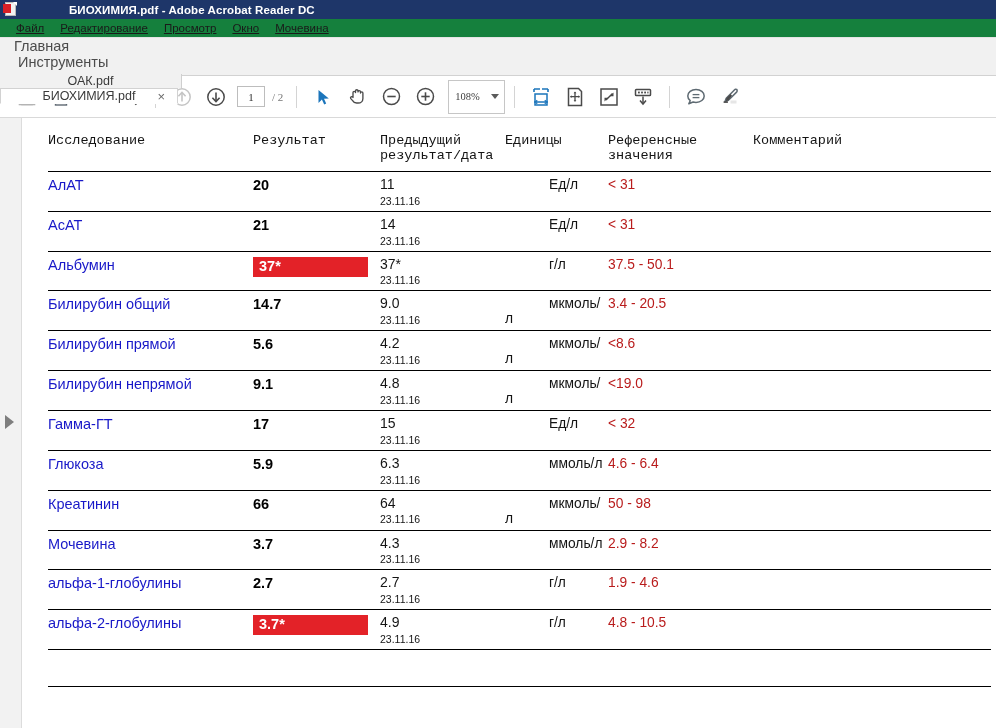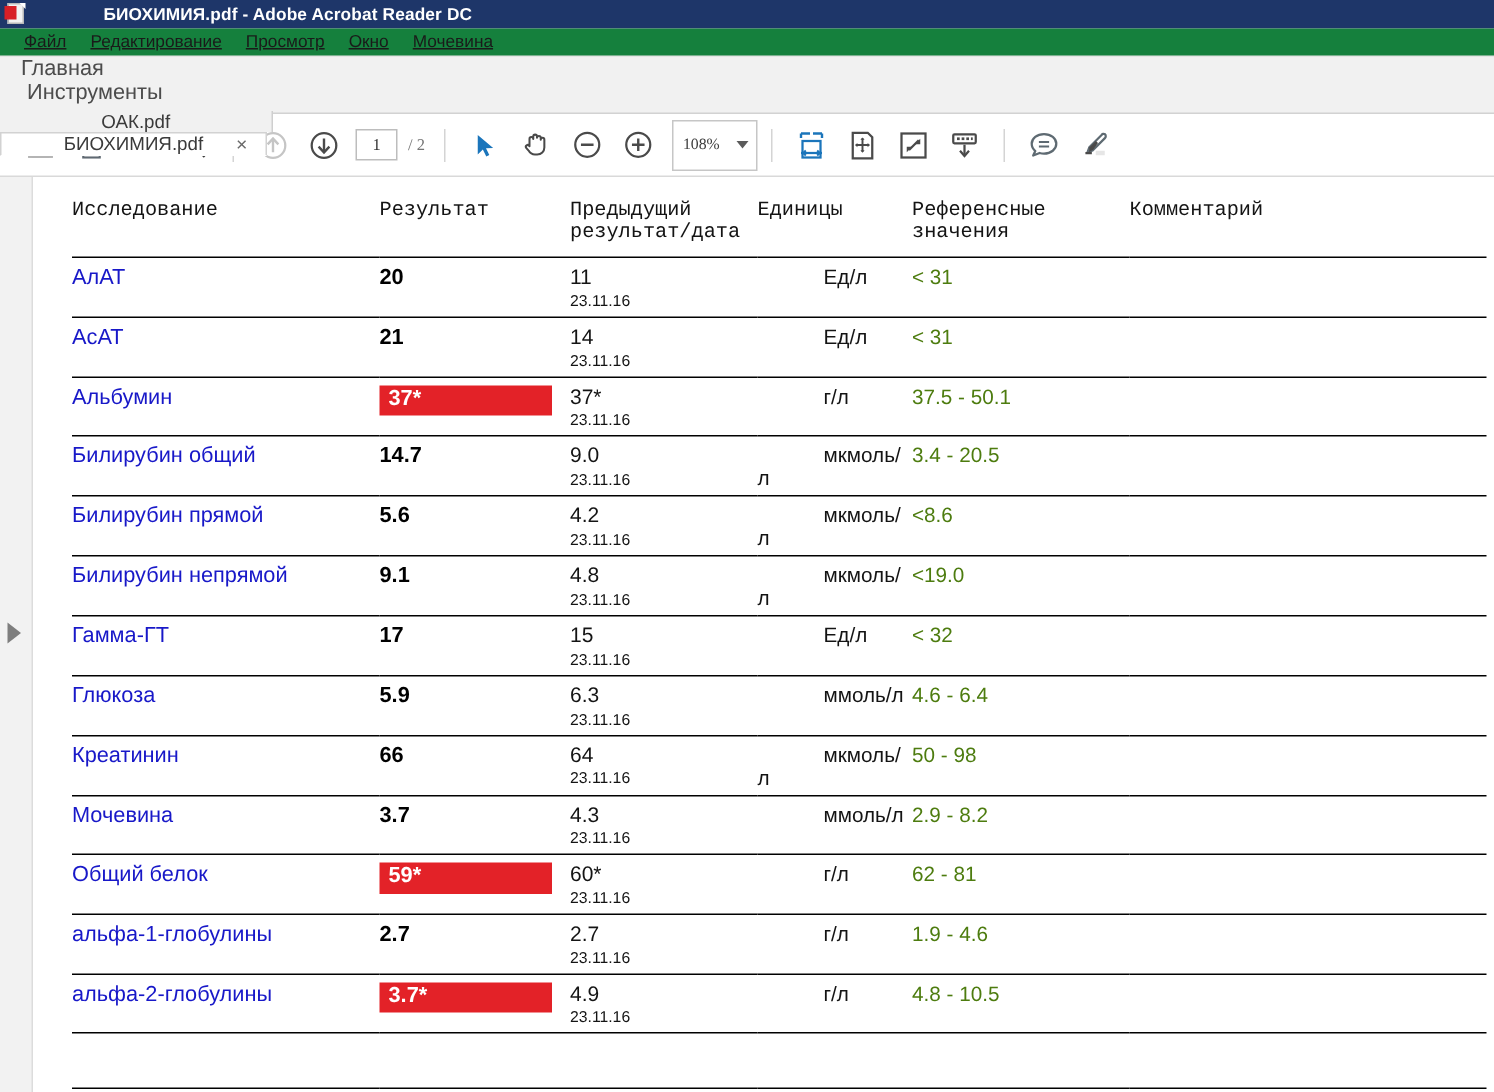--- a/index.html
+++ b/index.html
@@ -260,21 +260,21 @@
     color: #ffffff;
     font-weight: bold;
     font-size: 14.5px;
     padding: 2px 0 3px 6px;
     width: 115px;
     line-height: 1.05;
   }
   .prev-val { font-size: 14px; color: #141414; line-height: 1.05; }
   .prev-date { font-size: 10.5px; color: #141414; margin-top: 3px; }
   .unit-val { font-size: 13.8px; color: #141414; margin-left: 44px; }
-  .ref-val  { font-size: 13.8px; color: #4d7c0f; white-space: nowrap; }
+  .ref-val  { font-size: 13.8px; color: #b91c1c; white-space: nowrap; }
   .comm-val { font-size: 13.8px; color: #141414; }
   th.h-test, th.h-res, th.h-prev, th.h-unit, th.h-ref, th.h-comm { padding-top: 6px; }
 </style>
 </head>
 <body>
 
 <div class="titlebar">
   <span class="pdf-icon">
     <span class="sheet"></span>
     <span class="fold"></span>
@@ -593,31 +593,20 @@
             <td><span class="res-plain">3.7</span></td>
             <td>
               <div class="prev-val">4.3</div>
               <div class="prev-date">23.11.16</div>
             </td>
             <td><span class="unit-val">ммоль/л</span></td>
             <td><span class="ref-val">2.9 - 8.2</span></td>
             <td><span class="comm-val"></span></td>
           </tr>
           <tr class="datarow">
-            <td><span class="test-name">Общий белок</span></td>
-            <td><span class="res-flag">59*</span></td>
-            <td>
-              <div class="prev-val">60*</div>
-              <div class="prev-date">23.11.16</div>
-            </td>
-            <td><span class="unit-val">г/л</span></td>
-            <td><span class="ref-val">62 - 81</span></td>
-            <td><span class="comm-val"></span></td>
-          </tr>
-          <tr class="datarow">
             <td><span class="test-name">альфа-1-глобулины</span></td>
             <td><span class="res-plain">2.7</span></td>
             <td>
               <div class="prev-val">2.7</div>
               <div class="prev-date">23.11.16</div>
             </td>
             <td><span class="unit-val">г/л</span></td>
             <td><span class="ref-val">1.9 - 4.6</span></td>
             <td><span class="comm-val"></span></td>
           </tr>

